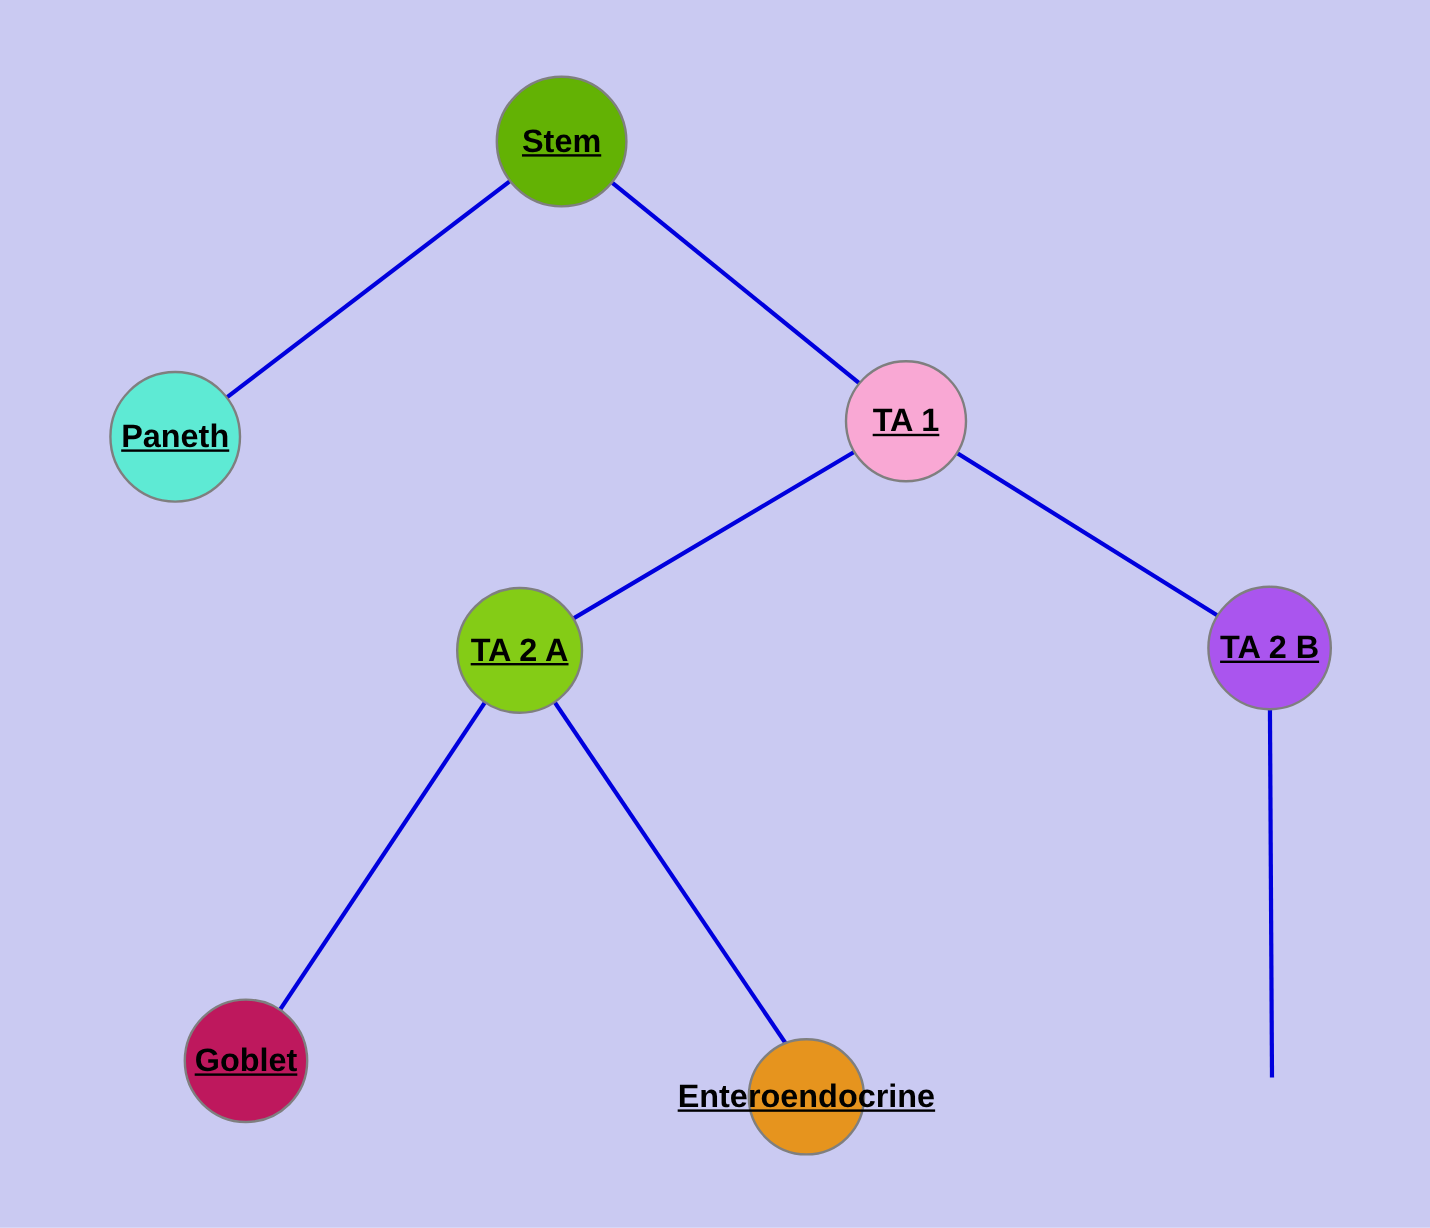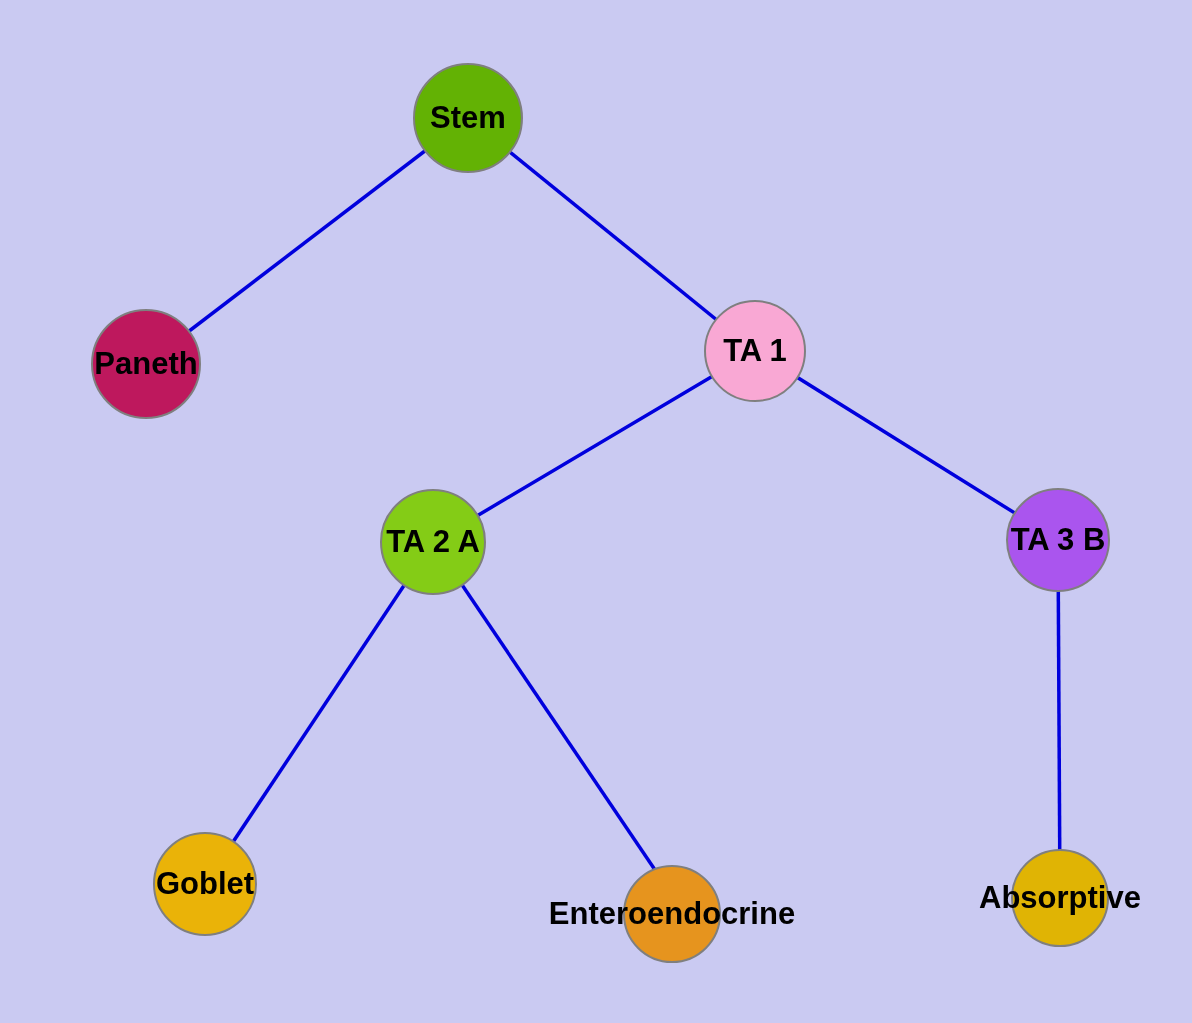--- a/index.html
+++ b/index.html
@@ -26,56 +26,54 @@
     border: 2px solid #7f7f7f;
     box-sizing: border-box;
   }
   .node-label {
     position: absolute;
     left: 50%;
     top: 50%;
     transform: translate(-50%, -50%);
     white-space: nowrap;
     font-weight: bold;
-    font-size: 31px;
+    font-size: 27px;
     color: #000000;
     pointer-events: none;
+    text-decoration: underline;
   }
 </style>
 </head>
 <body>
 
 <div id="canvas" style="background: rgb(202, 202, 242);">
   <svg id="edge-layer" xmlns="http://www.w3.org/2000/svg" width="1192" height="1023">
       <line x1="468" y1="118" x2="146" y2="364" stroke="#0000dd" stroke-width="3.5"></line>
       <line x1="468" y1="118" x2="755" y2="351" stroke="#0000dd" stroke-width="3.5"></line>
       <line x1="755" y1="351" x2="433" y2="542" stroke="#0000dd" stroke-width="3.5"></line>
       <line x1="755" y1="351" x2="1058" y2="540" stroke="#0000dd" stroke-width="3.5"></line>
       <line x1="433" y1="542" x2="205" y2="884" stroke="#0000dd" stroke-width="3.5"></line>
       <line x1="433" y1="542" x2="672" y2="895" stroke="#0000dd" stroke-width="3.5"></line>
       <line x1="1058" y1="540" x2="1060" y2="898" stroke="#0000dd" stroke-width="3.5"></line>
     </svg>
 
 <div class="node" style="left: 413px; top: 63px; width: 110px; height: 110px; background: rgb(99, 178, 4); border-color: rgb(127, 127, 127);">
       <span class="node-label">Stem</span>
     </div>
-    <div class="node" style="left: 91px; top: 309px; width: 110px; height: 110px; background: #be185d; border-color: rgb(127, 127, 127);">
+    <div class="node" style="left: 91px; top: 309px; width: 110px; height: 110px; background: #5eead4; border-color: rgb(127, 127, 127);">
       <span class="node-label">Paneth</span>
     </div>
     <div class="node" style="left: 704px; top: 300px; width: 102px; height: 102px; background: #f9a8d4; border-color: rgb(127, 127, 127);">
       <span class="node-label">TA 1</span>
     </div>
     <div class="node" style="left: 380px; top: 489px; width: 106px; height: 106px; background: #84cc16; border-color: rgb(127, 127, 127);">
       <span class="node-label">TA 2 A</span>
     </div>
     <div class="node" style="left: 1006px; top: 488px; width: 104px; height: 104px; background: rgb(170, 85, 238); border-color: rgb(127, 127, 127);">
-      <span class="node-label">TA 3 B</span>
+      <span class="node-label">TA 2 B</span>
     </div>
-    <div class="node" style="left: 153px; top: 832px; width: 104px; height: 104px; background: #eab308; border-color: rgb(127, 127, 127);">
+    <div class="node" style="left: 153px; top: 832px; width: 104px; height: 104px; background: #be185d; border-color: rgb(127, 127, 127);">
       <span class="node-label">Goblet</span>
     </div>
     <div class="node" style="left: 623px; top: 865px; width: 98px; height: 98px; background: rgb(230, 148, 30); border-color: rgb(127, 127, 127);">
       <span class="node-label">Enteroendocrine</span>
     </div>
-    <div class="node" style="left: 1011px; top: 849px; width: 98px; height: 98px; background: rgb(224, 180, 4); border-color: rgb(127, 127, 127);">
-      <span class="node-label">Absorptive</span>
-    </div>
   </div>
 
 </body></html>

